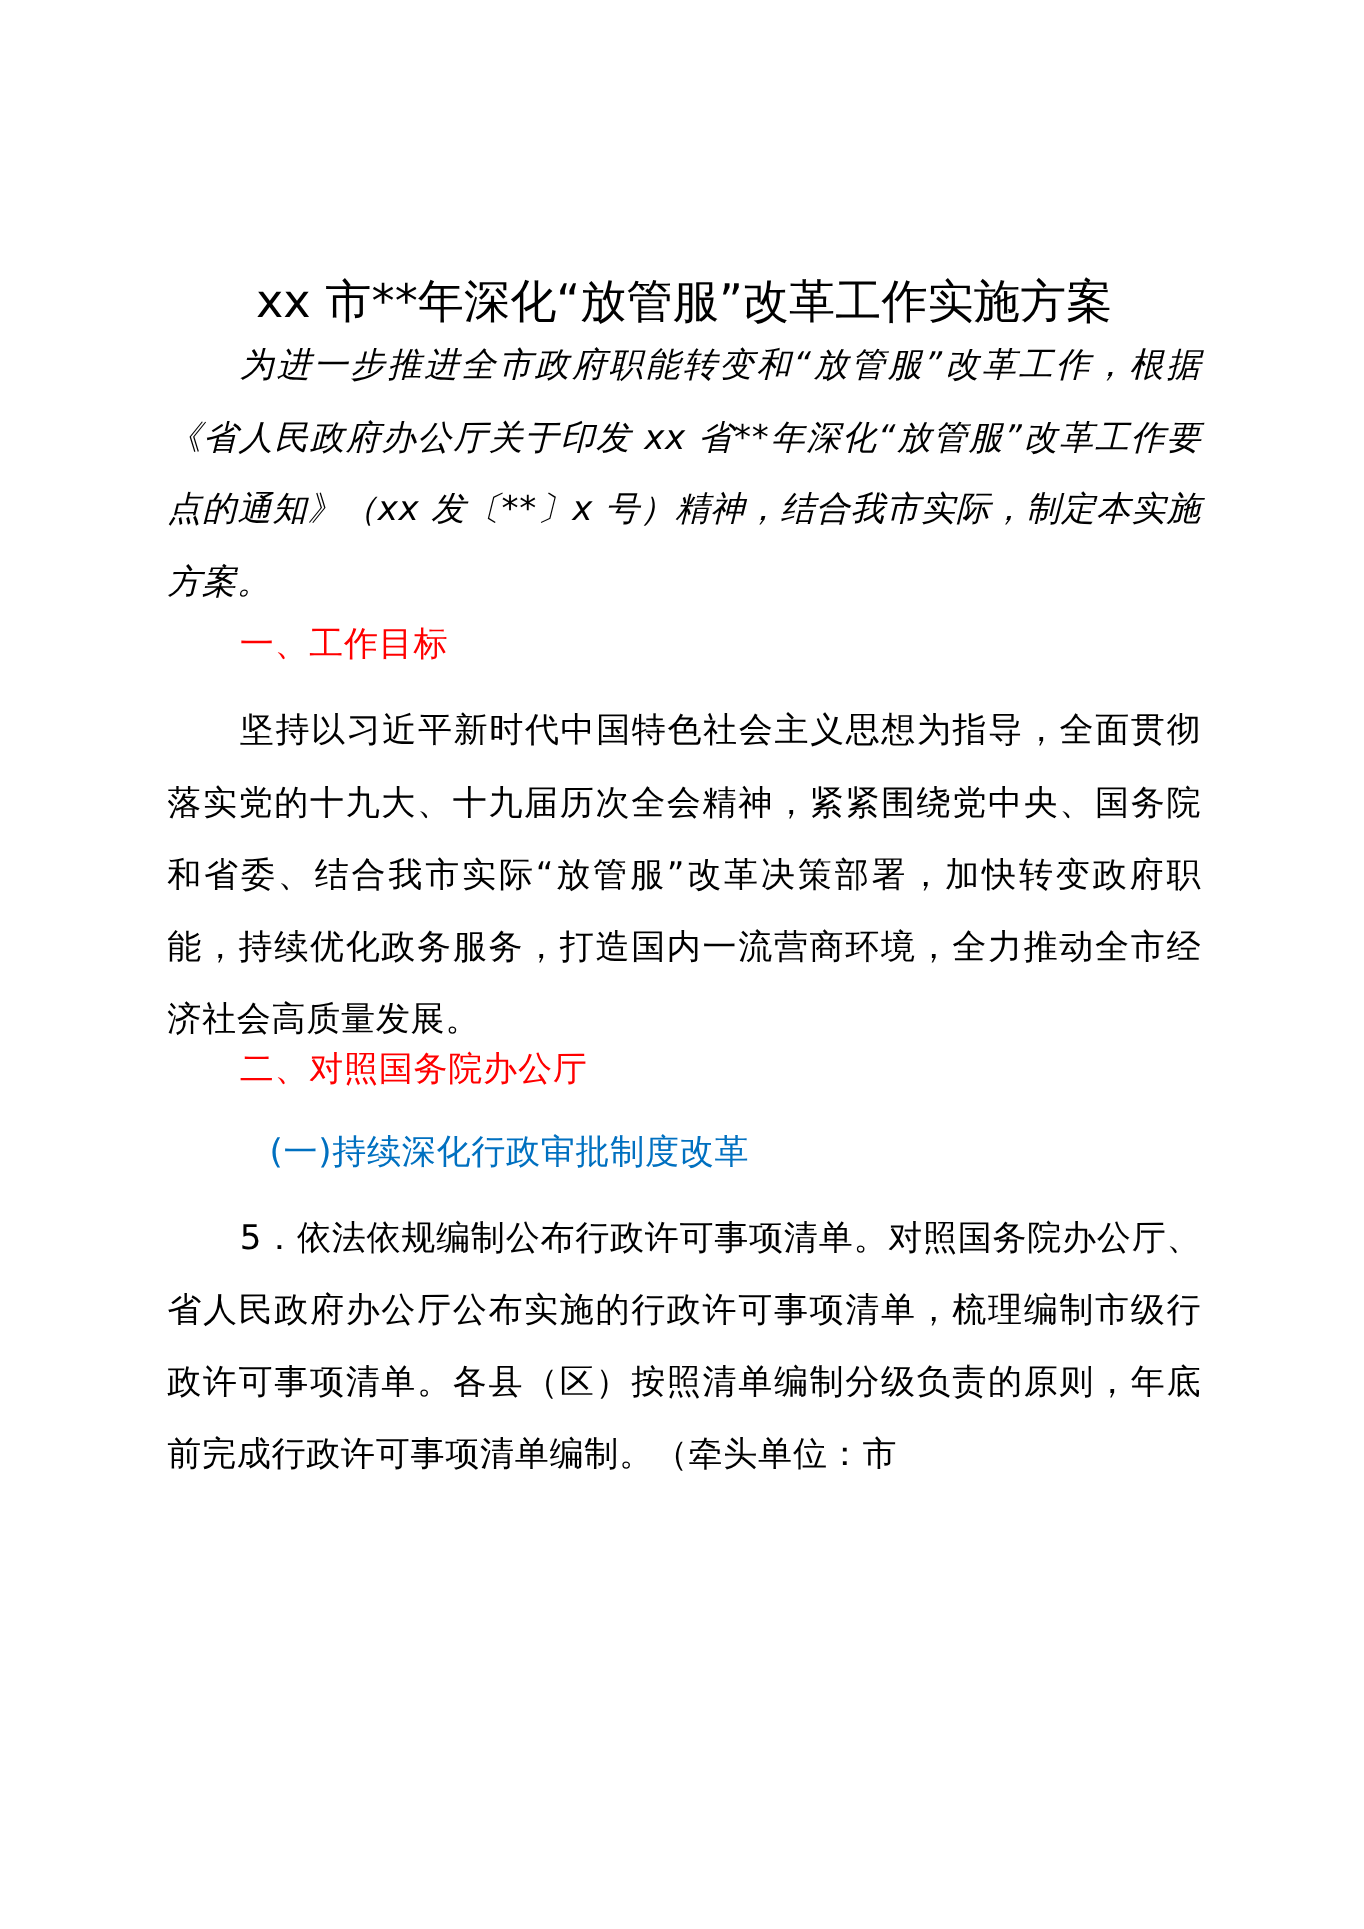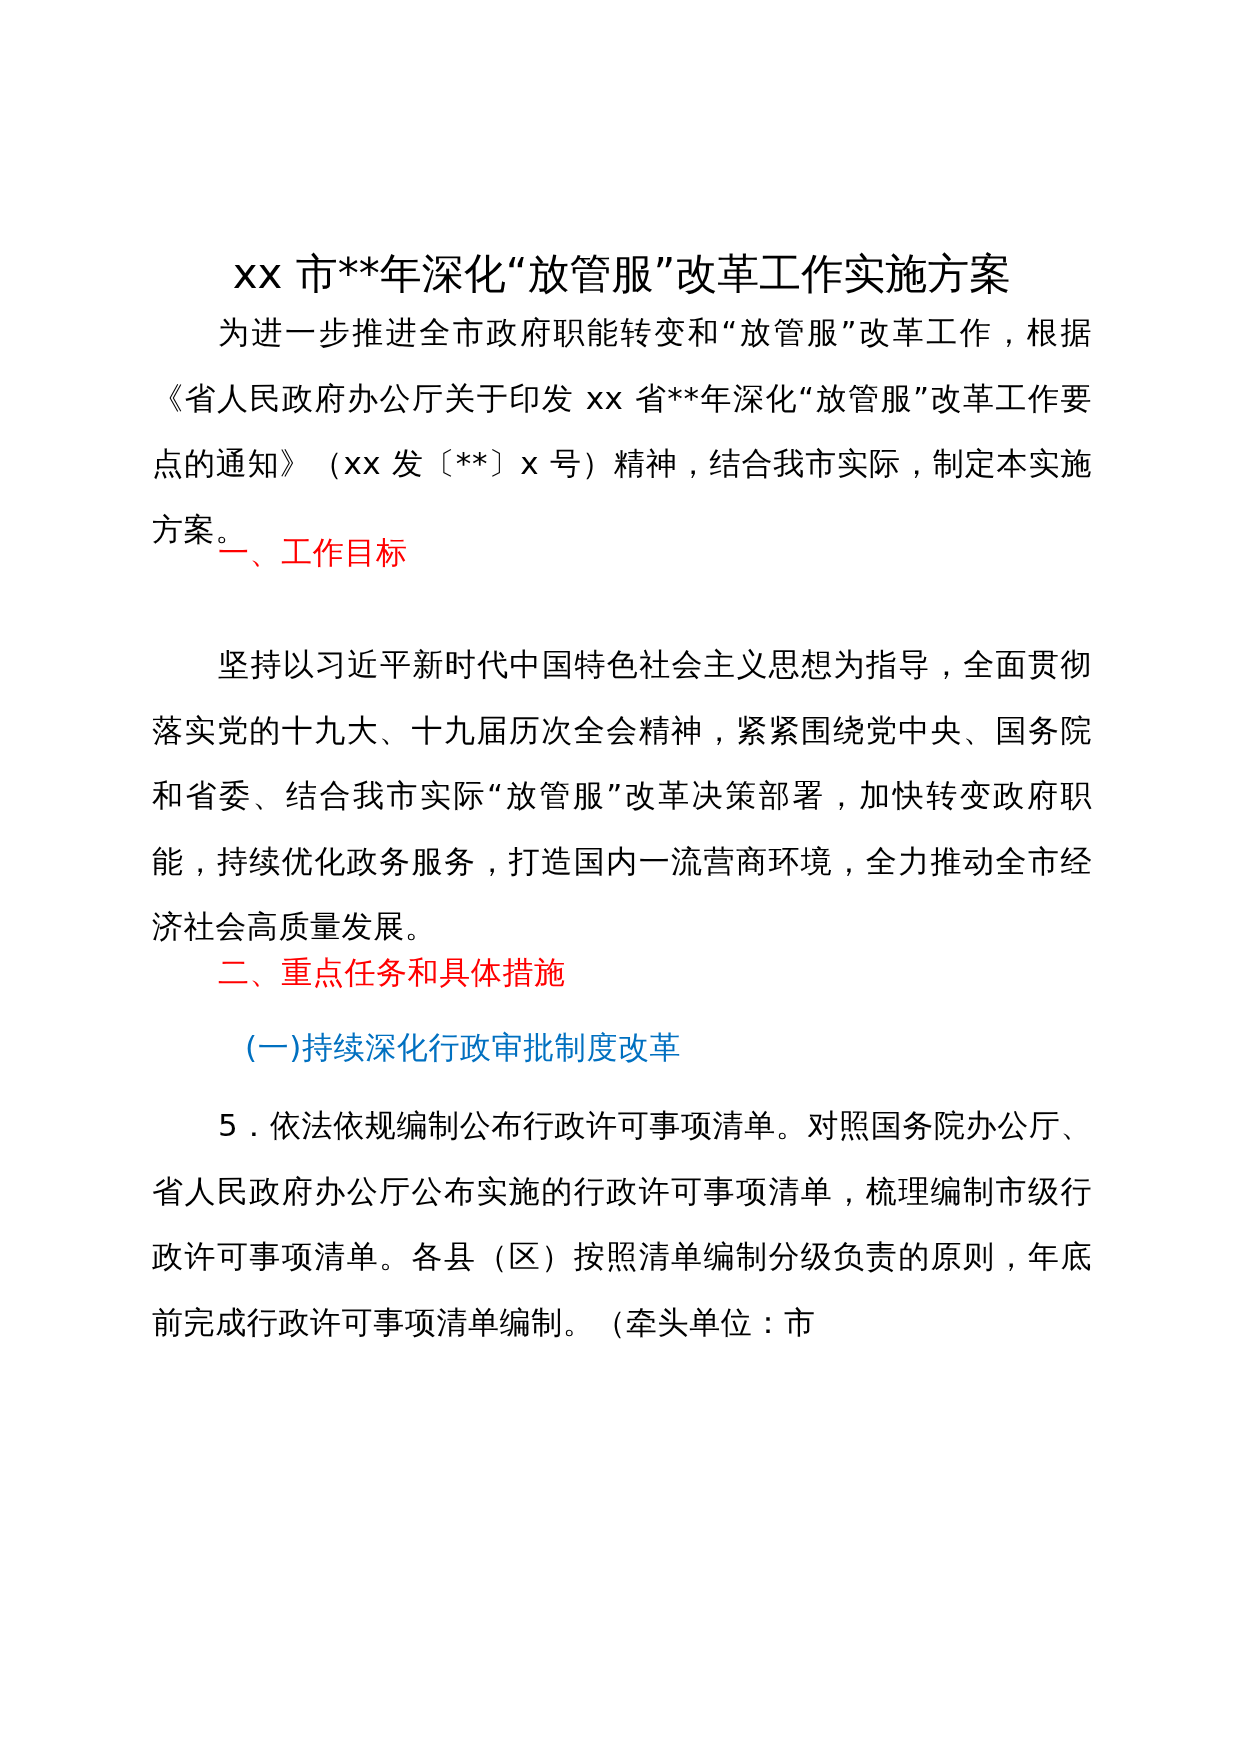--- a/index.html
+++ b/index.html
@@ -54,25 +54,25 @@
     .heading.red { color: #ff0000; }
     .heading.blue { color: #0070c0; margin-left: 27px; }
   </style>
 </head>
 <body>
 
 <div class="page">
 
   <div class="title">xx 市**年深化“放管服”改革工作实施方案</div>
 
-  <p class="para" style="top:300px; margin:0;">为进一步推进全市政府职能转变和“放管服”改革工作，根据《省人民政府办公厅关于印发 xx 省**年深化“放管服”改革工作要点的通知》（xx 发〔**〕x 号）精神，结合我市实际，制定本实施方案。</p>
+  <p class="para" style="top:300px; margin:0;font-style:italic;">为进一步推进全市政府职能转变和“放管服”改革工作，根据《省人民政府办公厅关于印发 xx 省**年深化“放管服”改革工作要点的通知》（xx 发〔**〕x 号）精神，结合我市实际，制定本实施方案。</p>
 
-  <div class="heading red" style="top:520px;">一、工作目标</div>
+  <div class="heading red" style="top:553px;">一、工作目标</div>
 
   <p class="para" style="top:632px; margin:0;">坚持以习近平新时代中国特色社会主义思想为指导，全面贯彻落实党的十九大、十九届历次全会精神，紧紧围绕党中央、国务院和省委、结合我市实际“放管服”改革决策部署，加快转变政府职能，持续优化政务服务，打造国内一流营商环境，全力推动全市经济社会高质量发展。</p>
 
-  <div class="heading red" style="top:940px;">二、重点任务和具体措施</div>
+  <div class="heading red" style="top:940px;">二、对照国务院办公厅</div>
 
   <div class="heading blue" style="top:1015px;">(一)持续深化行政审批制度改革</div>
 
   <p class="para" style="top:1093px; margin:0;">5．依法依规编制公布行政许可事项清单。对照国务院办公厅、省人民政府办公厅公布实施的行政许可事项清单，梳理编制市级行政许可事项清单。各县（区）按照清单编制分级负责的原则，年底前完成行政许可事项清单编制。（牵头单位：市</p>
 
 </div>
 
 </body></html>

